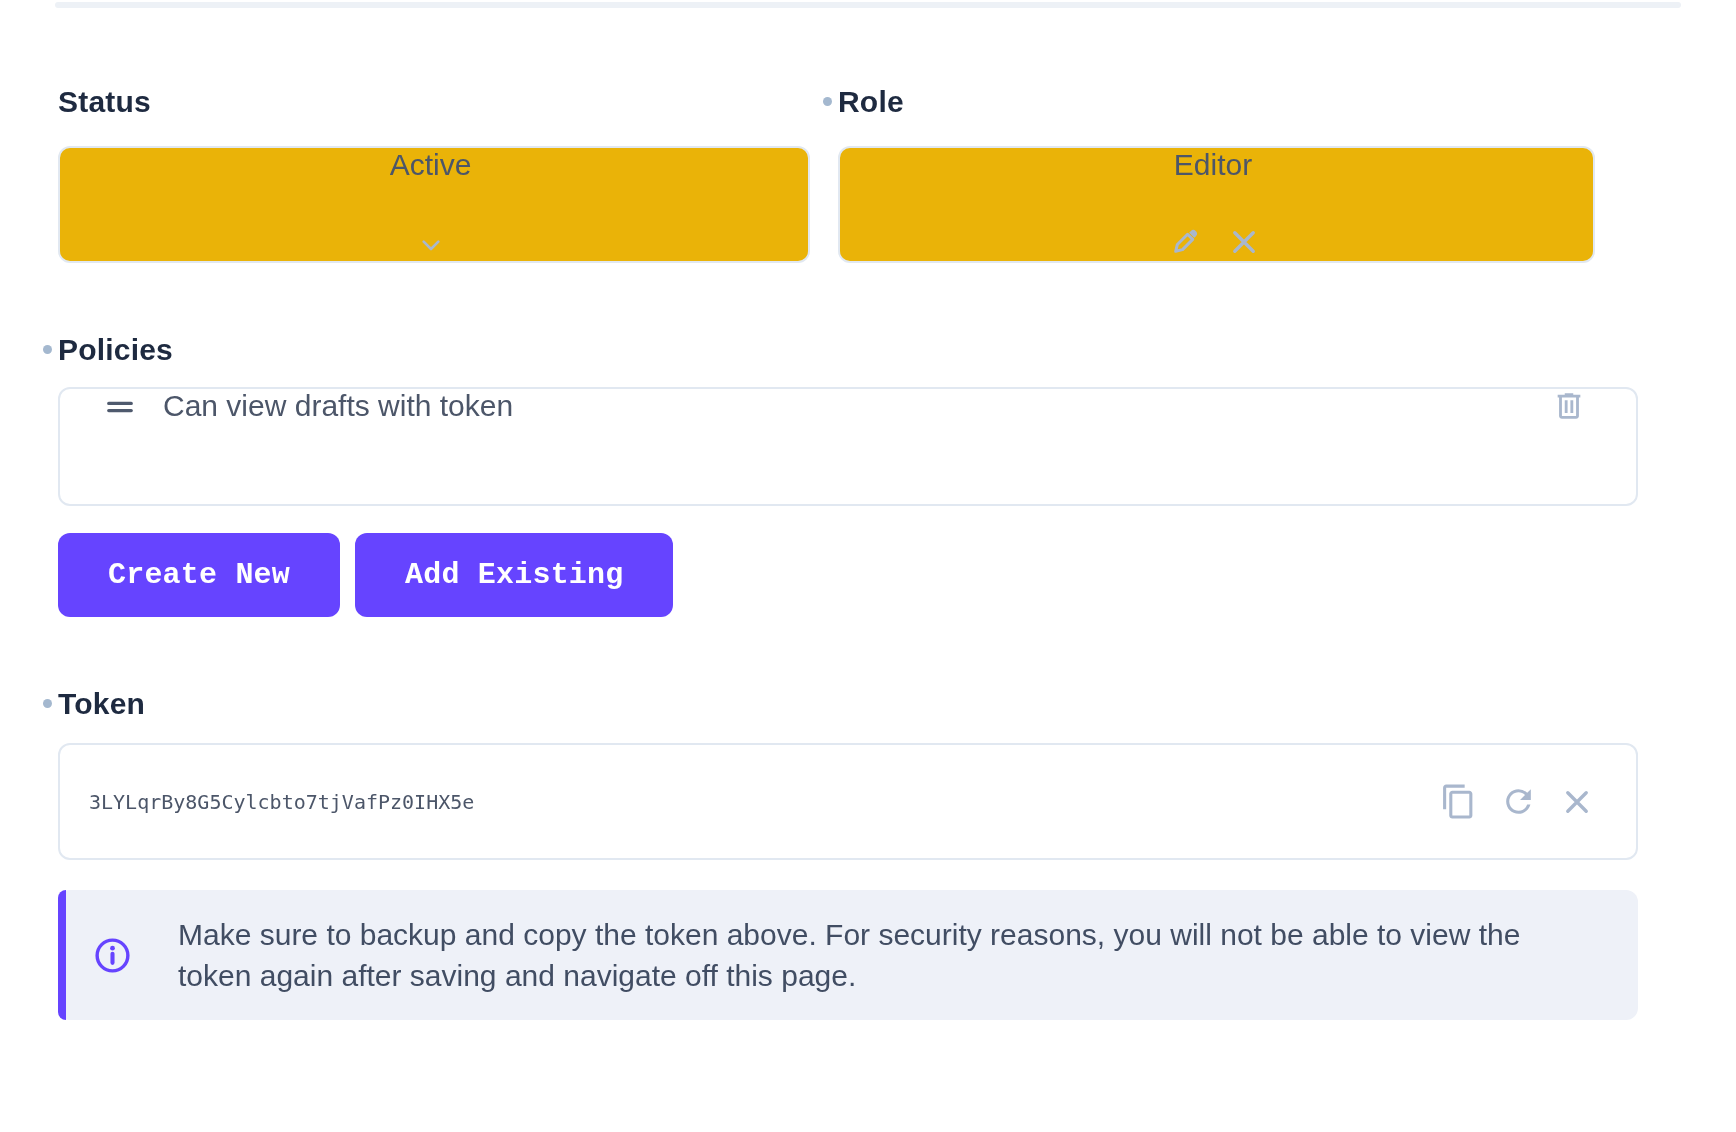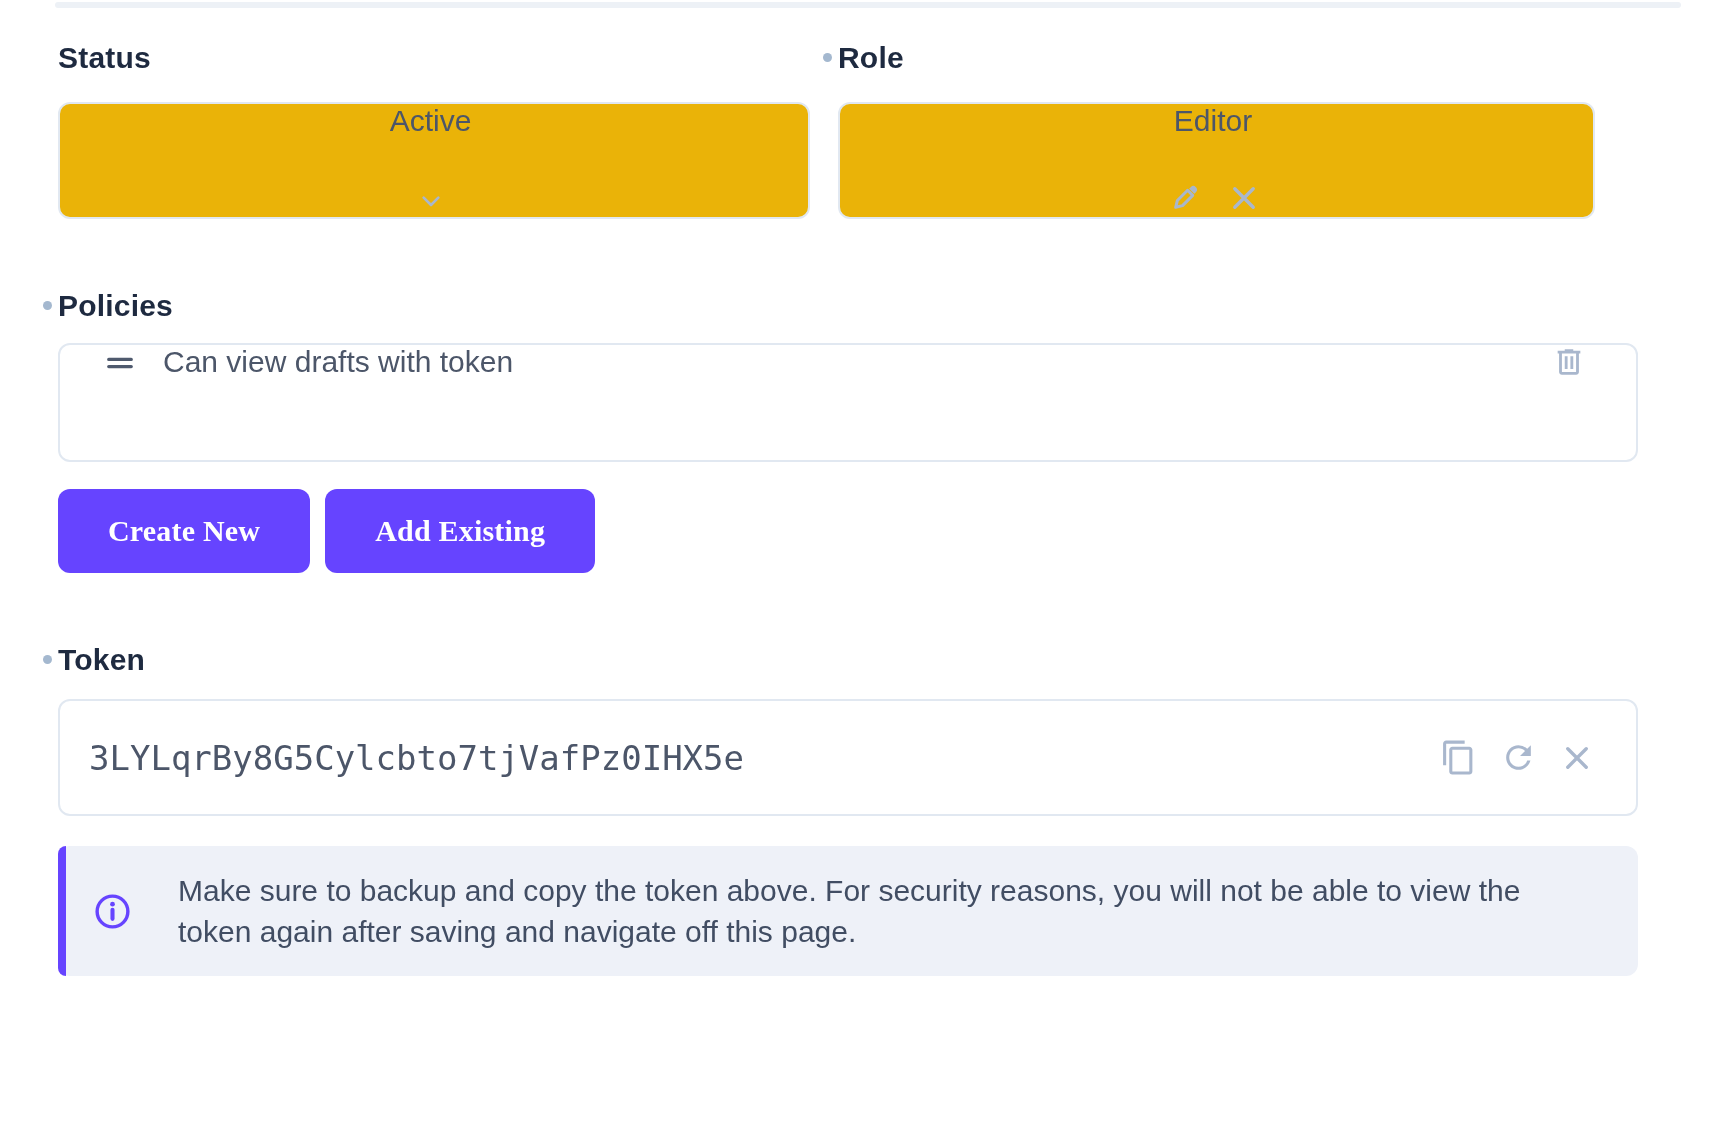--- a/index.html
+++ b/index.html
@@ -15,21 +15,21 @@
     margin:2px 55px 0 55px; height:6px; border-radius:3px;
     background:var(--divider, #edf1f6);
   }
 
   .content { margin-left:58px; width:1580px; }
 
   .two-col {
     display:grid;
     grid-template-columns:752px 757px;
     column-gap:71px;
-    margin-top:32px;
+    margin-top:76px;
     gap:28px;
   }
 
   .field-label {
     position:relative;
     height:36px; line-height:36px;
     font-size:30px; font-weight:700;
     color:var(--label, #1e2a40);
     letter-spacing:0.2px;
   }
@@ -69,37 +69,37 @@
     font-size:30px;
     color:var(--value, #4c5669);
   }
   .policy-row .drag { margin-right:25px; color:#4f5a6e; cursor:grab; }
   .policy-row .policy-name { flex:1 1 auto; }
 
   .btn-row { margin-top:27px; display:flex; gap:15px; }
   .btn {
     height:84px; border:none; border-radius:12px;
     background:var(--accent, #6644ff);
-    color:#ffffff; font-family:Liberation Serif, serif;
+    color:#ffffff; font-family:Liberation Mono, monospace;
     font-size:30px; font-weight:700; letter-spacing:0.2px;
     padding:0 50px; cursor:pointer; display:flex; align-items:center;
   }
 
   .token-box {
     margin-top:21px;
     height:117px;
     border:2px solid var(--border, #e1e8f1);
     border-radius:12px;
     display:flex; align-items:center;
     padding:0 42px 0 29px;
   }
   .token-value {
     flex:1 1 auto;
     font-family:"DejaVu Sans Mono", monospace;
-    font-size:34px;
+    font-size:20px;
     color:var(--value, #4c5669);
     white-space:nowrap; overflow:hidden;
   }
 
   .notice {
     margin-top:30px;
     position:relative;
     min-height:130px;
     border-radius:12px;
     background:var(--notice-bg, #eef1f8);

